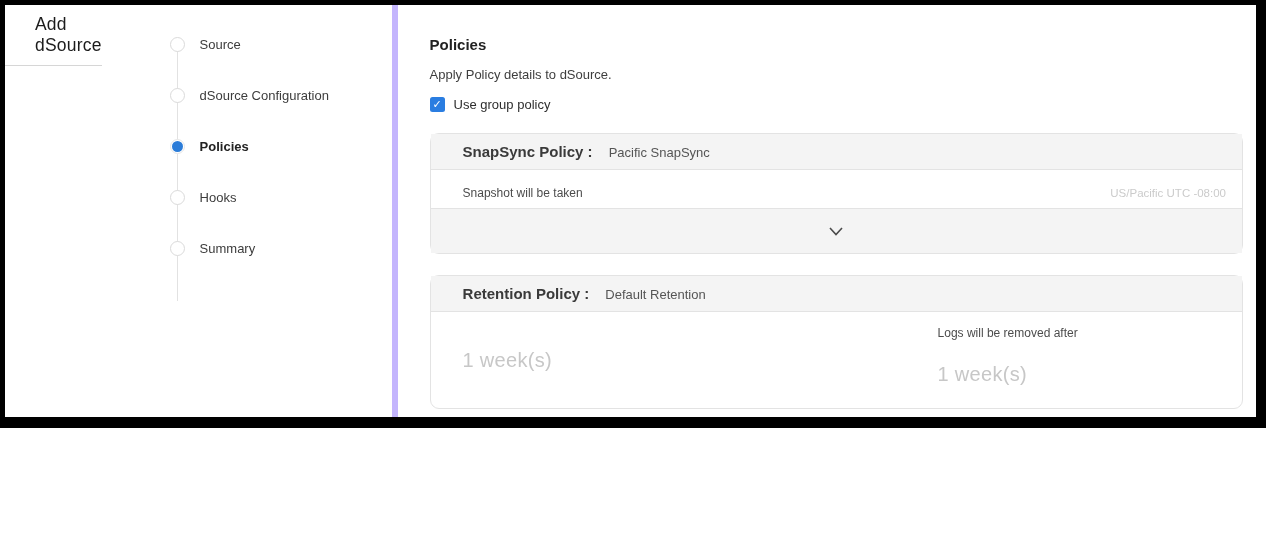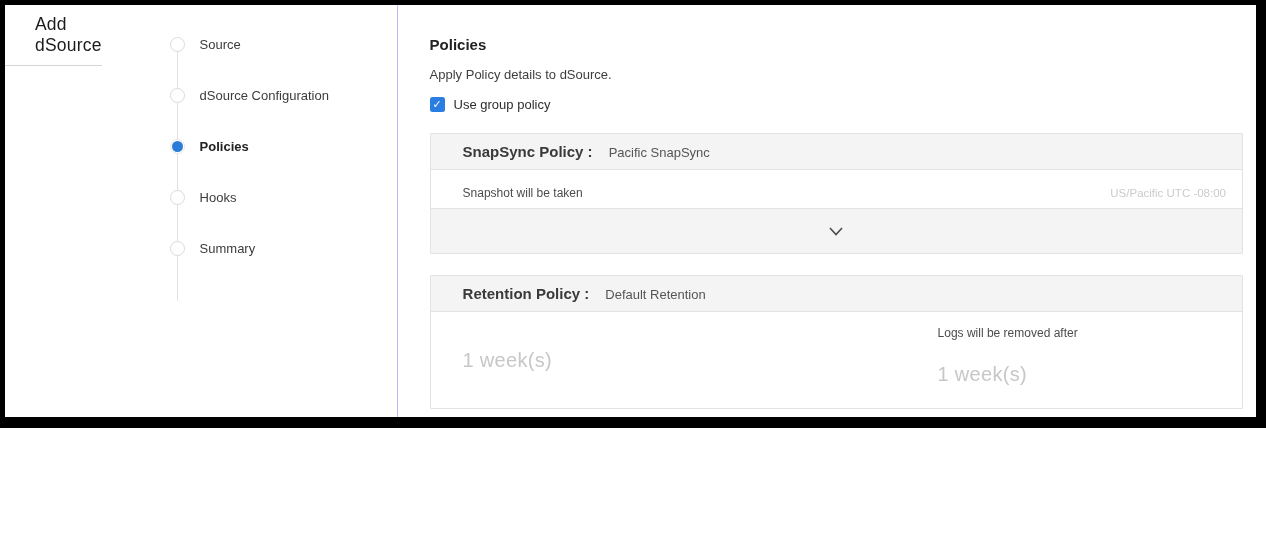--- a/index.html
+++ b/index.html
@@ -23,21 +23,21 @@
     border-bottom: 1px solid #d6d6d6;
     display: flex; align-items: center;
     padding-left: 30px;
     background: #fff;
   }
   .win-title { font-size: 17.5px; color: #1b1b1b; letter-spacing: .2px; }
   
   .content-row { flex: 1 1 auto; display: flex; min-height: 0; }
   .sidebar {
     width: 296px; flex: 0 0 296px;
-    border-right: 1px solid #c4b5fd;
+    border-right: 6px solid #c4b5fd;
     position: relative;
   }
   .stepper { position: relative; margin: 32px 0 0 68px; }
   .stepper-line {
     position: absolute; left: 7px; top: 8px; width: 1px; height: 256px;
     background: #e2e2e2;
   }
   .step {
     position: relative; display: flex; align-items: center;
     height: 15px; margin-bottom: 36px;
@@ -65,21 +65,21 @@
   .checkbox-row { display: flex; align-items: center; margin-top: 15px; }
   .checkbox {
     width: 15px; height: 15px; border-radius: 2.5px;
     background: #2a7de1; color: #fff;
     font-size: 11px; line-height: 15px; text-align: center;
     cursor: pointer; flex: 0 0 15px;
   }
   .checkbox-label { font-size: 13px; color: #2e2e2e; margin-left: 9px; }
   
   .panel {
-    border: 1px solid #e3e3e3; border-radius: 1px;
+    border: 1px solid #e3e3e3; border-radius: 9px;
     margin-top: 21px; background: #fff;
   }
   .panel-header {
     background: #f4f4f4; border-bottom: 1px solid #e3e3e3;
     padding: 9px 16px 9px 32px;
     display: flex; align-items: baseline;
   }
   .panel-title { font-size: 15px; font-weight: bold; color: #3a3a3a; }
   .panel-value { font-size: 13px; color: #555; margin-left: 16px; }
   .panel-body { padding: 16px 16px 8px 32px; background: #fff; }

